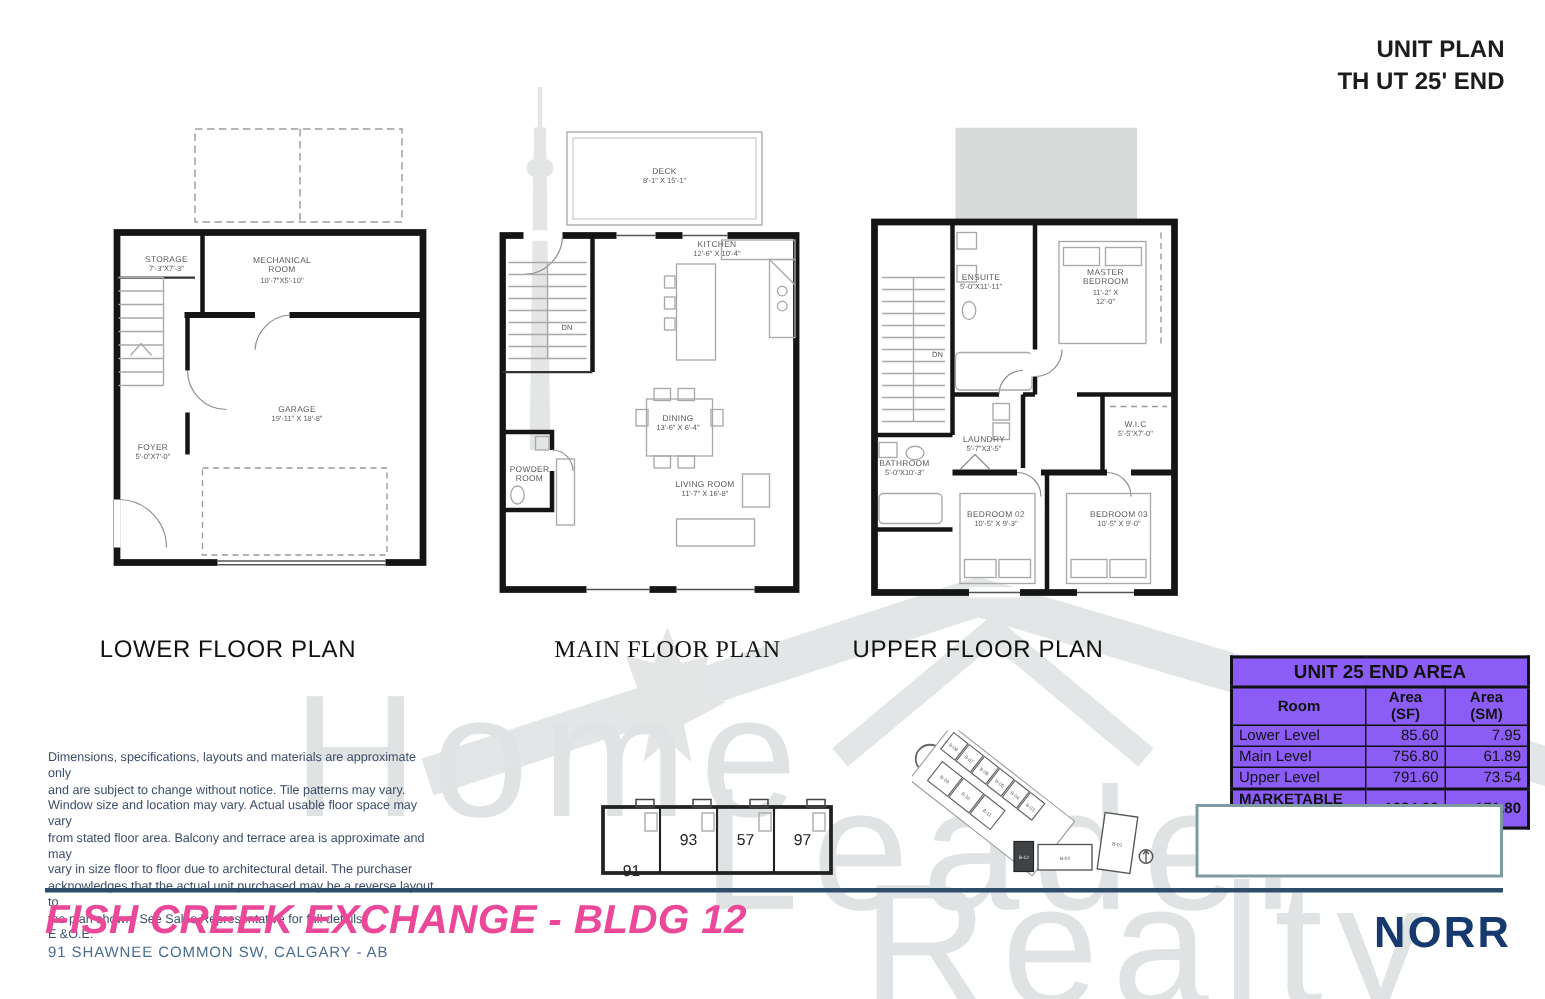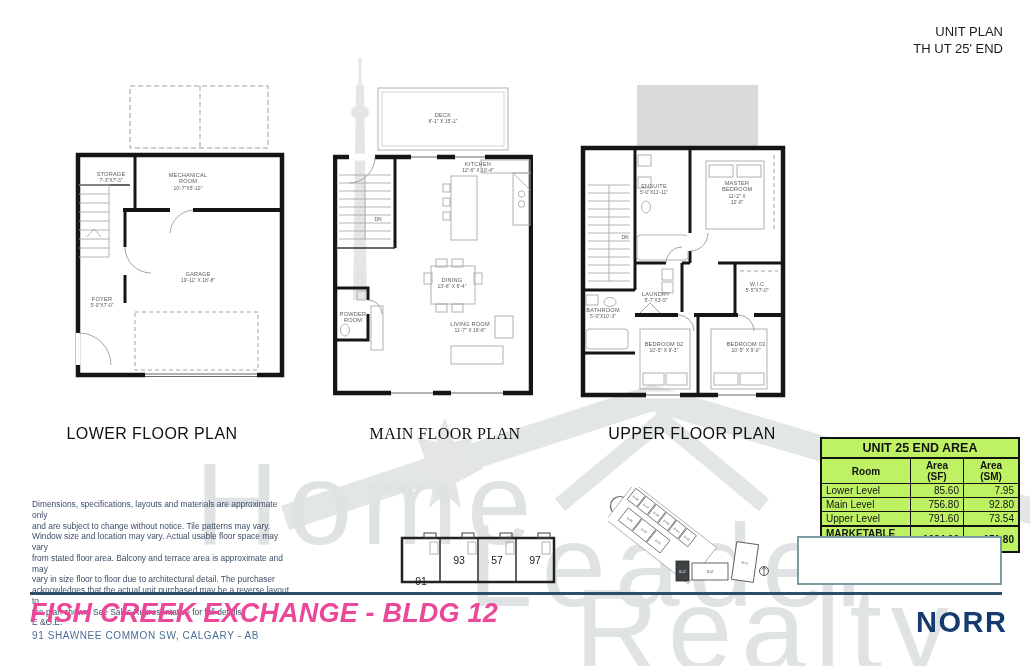--- a/index.html
+++ b/index.html
@@ -21,28 +21,28 @@
   .door{fill:none;stroke:#8d8d8d;stroke-width:0.8;}
   .fix{fill:none;stroke:#a9a9a9;stroke-width:0.9;}
   .thin{stroke:#555;stroke-width:0.9;}
   .room-label{position:absolute;transform:translate(-50%,-50%);text-align:center;color:#5a5a5a;z-index:3;}
   .room-label .rn{display:block;font-size:5.6px;line-height:1.15;letter-spacing:0.2px;}
   .room-label .rd{display:block;font-size:5px;line-height:1.2;}
   .dn{position:absolute;font-size:5px;color:#555;z-index:3;transform:translate(-50%,-50%);}
   .plan-title{position:absolute;transform:translateX(-50%);font-size:16px;color:#111;
               letter-spacing:0.4px;z-index:3;white-space:nowrap;}
   
-  .unit-header{position:absolute;right:27px;top:24px;text-align:right;font-size:13px;
-               font-weight:normal;color:#1c1c1c;line-height:1.3;z-index:3;}
+  .unit-header{position:absolute;right:27px;top:24px;text-align:right;font-size:16px;
+               font-weight:bold;color:#1c1c1c;line-height:1.3;z-index:3;}
   
   .disclaimer{position:absolute;left:32px;top:499px;font-size:8.4px;line-height:1.28;
               color:#3d4e68;z-index:3;white-space:pre-line;width:260px;}
   
   .area-table{position:absolute;left:820px;top:437px;z-index:3;border-collapse:collapse;
-              background:#bef264;border:2px solid #111;}
+              background:#8b5cf6;border:2px solid #111;}
   .area-table td,.area-table th{border:1px solid #111;font-size:10px;padding:1px 4px;color:#111;}
   .area-table .tbl-title{font-size:12.5px;font-weight:bold;text-align:center;padding:2px 4px;
                          border-bottom:2px solid #111;}
   .area-table th{font-weight:bold;text-align:center;}
   .c1{width:80px;text-align:left;margin-left:29px;}
   .c2{width:44px;text-align:right;}
   .c3{width:46px;text-align:right;}
   .total-row td{font-weight:bold;border-top:2px solid #111;}
   
   .note-box{position:absolute;left:797px;top:536px;width:201px;height:45px;
@@ -300,21 +300,21 @@
   </div>
   <div class="room-label" style="left:168px;top:262px;">
     <span class="rn">BEDROOM 03</span>
     <span class="rd">10'-5" X 9'-0"</span>
   </div>
   <div class="dn" style="left:47px;top:152px;">DN</div>
 </div>
 
 <div class="plan-title" style="left:152px;top:425px;">LOWER FLOOR PLAN</div>
 <div class="plan-title" style="left:445px;top:425px;font-family:Liberation Serif, serif;">MAIN FLOOR PLAN</div>
-<div class="plan-title" style="left:692px;top:425px;">UPPER FLOOR PLAN</div>
+<div class="plan-title" style="left:652px;top:425px;">UPPER FLOOR PLAN</div>
 
 <div class="disclaimer">Dimensions, specifications, layouts and materials are approximate only
 and are subject to change without notice.  Tile patterns may vary.
 Window size and location may vary.  Actual usable floor space may vary
 from stated floor area.  Balcony and terrace area is approximate and may
 vary in size floor to floor due to architectural detail.  The purchaser
 acknowledges that the actual unit purchased may be a reverse layout to
 the plan shown.  See Sales Representative for full details.
 E &amp;O.E.</div>
 
@@ -329,21 +329,21 @@
     <th class="c3">Area (SM)</th>
   </tr>
   <tr>
     <td class="c1">Lower Level</td>
     <td class="c2">85.60</td>
     <td class="c3">7.95</td>
   </tr>
   <tr>
     <td class="c1">Main Level</td>
     <td class="c2">756.80</td>
-    <td class="c3">92.80</td>
+    <td class="c3">61.89</td>
   </tr>
   <tr>
     <td class="c1">Upper Level</td>
     <td class="c2">791.60</td>
     <td class="c3">73.54</td>
   </tr>
   <tr class="total-row">
     <td class="c1">MARKETABLE AREA</td>
     <td class="c2">1634.00</td>
     <td class="c3">151.80</td>

